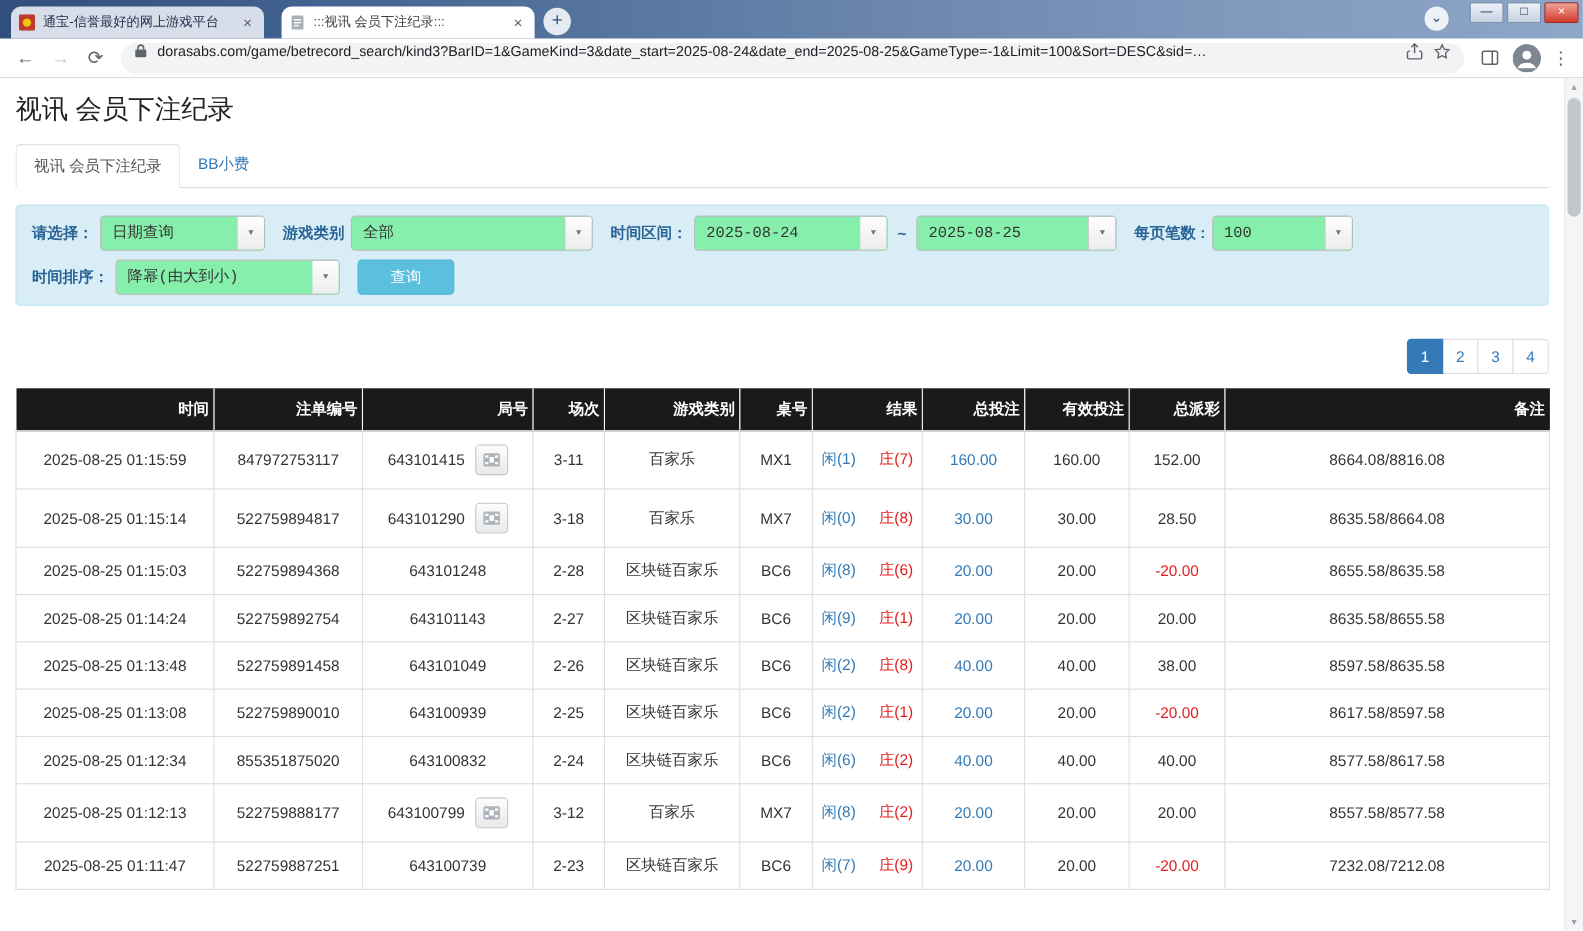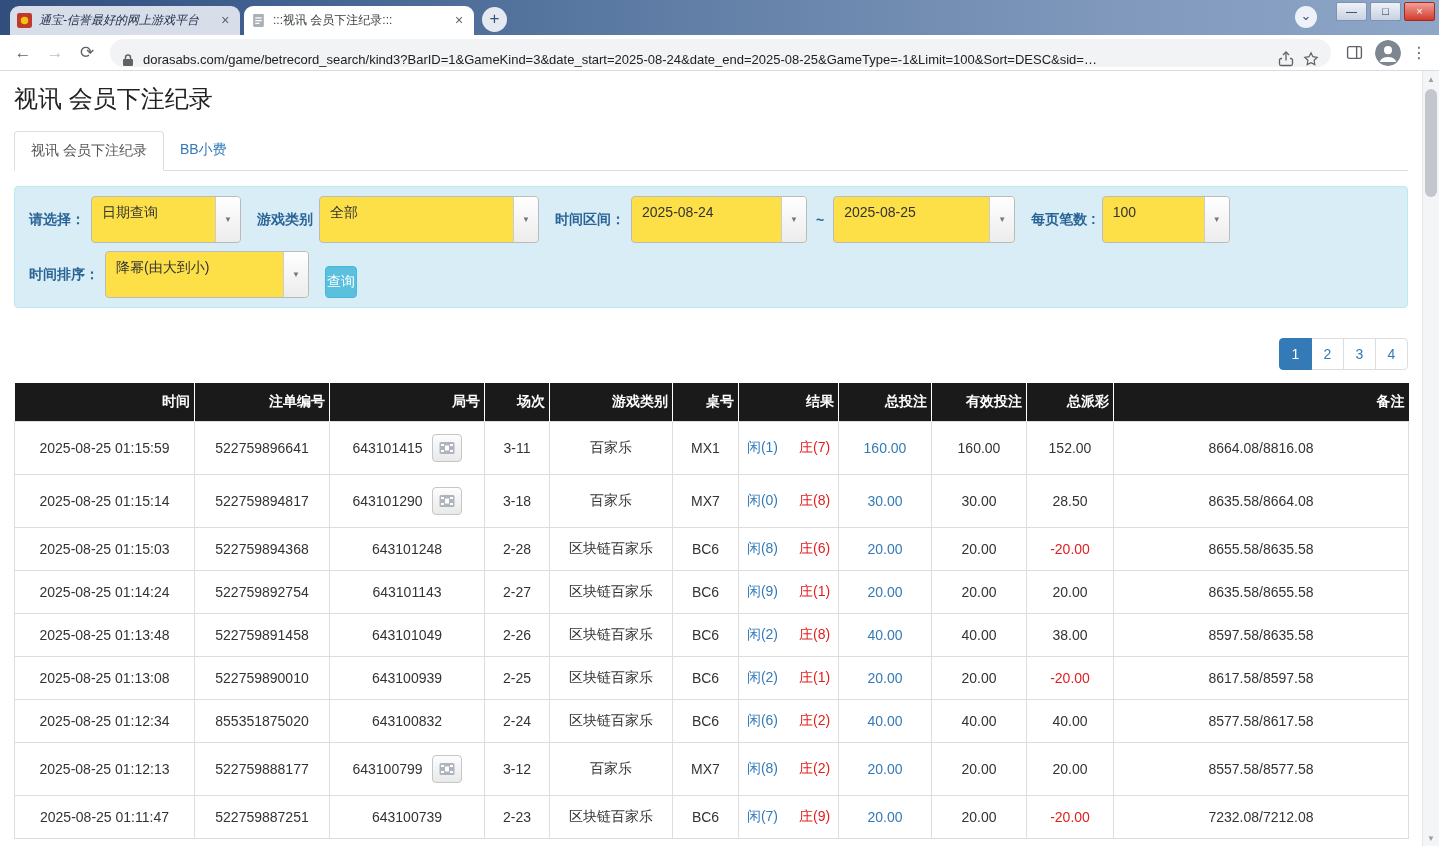--- a/index.html
+++ b/index.html
@@ -8,35 +8,35 @@
     font-family: "Liberation Sans", "DejaVu Sans", sans-serif;
   }
 
   
   .tabstrip {
     position: relative; height: 35px; padding-left: 10px;
     display: flex; align-items: flex-end;
     background: linear-gradient(90deg,#324e7d 0%,#40608f 18%,#55759f 38%,#6d88ae 58%,#8099bd 78%,#8ea6c7 100%);
   }
   .tab { width: 230px; height: 29px; border-radius: 9px 9px 0 0; display: flex; align-items: center; gap: 7px; padding: 0 7px; font-size: 12px; cursor: pointer; }
-  .tab-inactive { background: #d7deea; color: #24304a; margin-right: 4px; font-style: italic; }
+  .tab-inactive { background: #d7deea; color: #24304a; margin-right: 16px; }
   .tab-active { background: #ffffff; color: #3c4043; }
   .tab-title { flex: 1; white-space: nowrap; overflow: hidden; text-overflow: ellipsis; }
   .tab-close { width: 16px; height: 16px; line-height: 15px; text-align: center; border-radius: 50%; color: #5f6368; font-size: 14px; cursor: pointer; flex: none; }
   .favicon { width: 15px; height: 15px; display: inline-flex; flex: none; }
   .newtab-btn { width: 25px; height: 25px; border-radius: 50%; background: rgba(255,255,255,.85); color: #33507f; text-align: center; line-height: 23px; font-size: 17px; margin: 0 0 3px 8px; cursor: pointer; }
   .tab-chevron { position: absolute; top: 6px; right: 122px; width: 22px; height: 22px; border-radius: 50%; background: #eef2f8; color: #3c5070; text-align: center; line-height: 20px; font-size: 13px; cursor: pointer; }
   .win-controls { position: absolute; top: 2px; right: 4px; display: flex; gap: 3px; }
   .win-btn { width: 31px; height: 19px; text-align: center; line-height: 17px; font-size: 11px; color: #223; background: linear-gradient(#eef2f8,#c7d2e2); border: 1px solid #7f93b0; border-radius: 2px; cursor: pointer; }
   .win-btn.close { background: linear-gradient(#f0a096,#d23b2e); border-color: #a02a20; color: #fff; }
 
   .toolbar { height: 36px; background: #fff; display: flex; align-items: center; padding: 0 8px; gap: 2px; border-bottom: 1px solid #dadce0; }
   .nav-icon { width: 30px; height: 30px; display: flex; align-items: center; justify-content: center; font-size: 17px; color: #5f6368; border-radius: 50%; cursor: pointer; flex: none; }
   .nav-icon.disabled { color: #bdc1c6; }
-  .omnibox { flex: 1; height: 28px; background: #f1f3f4; border-radius: 14px; display: flex; align-items: flex-end; gap: 9px; padding: 0 12px; margin: 0 6px; cursor: text; }
+  .omnibox { flex: 1; height: 28px; background: #f1f3f4; border-radius: 14px; display: flex; align-items: flex-start; gap: 9px; padding: 0 12px; margin: 0 6px; cursor: text; }
   .url-text { flex: 1; font-size: 13px; color: #202124; white-space: nowrap; overflow: hidden; }
   .omni-icon { display: flex; cursor: pointer; flex: none; }
   .avatar { width: 26px; height: 26px; border-radius: 50%; overflow: hidden; display: flex; cursor: pointer; flex: none; margin: 0 4px; }
   .menu-icon { width: 24px; text-align: center; font-size: 16px; color: #5f6368; cursor: pointer; }
 
   
   .viewport { position: relative; height: 775px; display: flex; }
   .page { width: 1422px; padding: 0 14px; overflow: hidden; }
   .scrollbar { width: 17px; background: #f4f5f7; border-left: 1px solid #e3e5e8; position: relative; }
   .sb-arrow { height: 16px; display: flex; align-items: center; justify-content: center; font-size: 8px; color: #9aa0a6; cursor: pointer; }
@@ -45,30 +45,30 @@
 
   
   h1.page-title { margin: 12px 0 16px; font-size: 24px; font-weight: 500; color: #222; }
 
   .ptabs { display: flex; border-bottom: 1px solid #ddd; }
   .ptab { padding: 10px 16px; font-size: 14px; cursor: pointer; }
   .ptab.active { background: #fff; border: 1px solid #ddd; border-bottom: 1px solid #fff; border-radius: 4px 4px 0 0; margin-bottom: -1px; color: #555; }
   .ptab.link { color: #337ab7; }
 
   .filter-panel { margin-top: 15px; background: #d9edf7; border: 1px solid #bce8f1; border-radius: 4px; padding: 9px 14px; }
-  .filter-row { display: flex; align-items: flex-end; }
+  .filter-row { display: flex; align-items: flex-start; }
   .filter-row + .filter-row { margin-top: 8px; }
   .fgroup { display: flex; align-items: center; margin-right: 16px; }
   .flabel { font-size: 14px; font-weight: bold; color: #2a6496; margin-right: 6px; white-space: nowrap; }
   .tilde { font-size: 14px; color: #2a6496; margin: 0 9px; font-weight: bold; }
-  .select { display: flex; align-items: stretch; background: #fde047; border: 1px solid #bbb; border-radius: 4px; height: 47px; cursor: pointer; }
+  .select { display: flex; align-items: stretch; background: #86efac; border: 1px solid #bbb; border-radius: 4px; height: 32px; cursor: pointer; font-family: Liberation Mono, monospace; }
   .select .val { flex: 1; padding: 0 10px; line-height: 30px; font-size: 14px; color: #333; white-space: nowrap; overflow: hidden; }
   .select .caret { width: 25px; border-left: 1px solid #ccc; background: linear-gradient(#fff,#ececec); display: flex; align-items: center; justify-content: center; font-size: 8px; color: #777; border-radius: 0 3px 3px 0; }
   .w150{width:150px} .w220{width:220px} .w176{width:176px} .w182{width:182px} .w128{width:128px} .w204{width:204px}
-  .btn-query { height: 32px; padding: 0 1px; background: #5bc0de; border: 1px solid #46b8da; border-radius: 4px; color: #fff; font-size: 14px; cursor: pointer; }
+  .btn-query { height: 32px; padding: 0 29px; background: #5bc0de; border: 1px solid #46b8da; border-radius: 4px; color: #fff; font-size: 14px; cursor: pointer; }
 
   .summary-bar { margin-top: 20px; background: #dff0d8; border: 1px solid #d6e9c6; border-radius: 4px; padding: 11px 14px; display: flex; justify-content: space-between; align-items: center; font-size: 14px; }
   .sum-left { color: #3c763d; }
   .sum-right { color: #e02020; }
 
   .pagination { margin-top: 30px; display: flex; justify-content: flex-end; }
   .page-btn { min-width: 33px; height: 32px; line-height: 30px; padding: 0 6px; text-align: center; font-size: 14px; color: #337ab7; background: #fff; border: 1px solid #ddd; margin-left: -1px; cursor: pointer; text-decoration: none; }
   .page-btn:first-child { border-radius: 4px 0 0 4px; margin-left: 0; }
   .page-btn:last-child { border-radius: 0 4px 4px 0; }
   .page-btn.active { background: #337ab7; border-color: #337ab7; color: #fff; position: relative; }
@@ -251,21 +251,21 @@
               <th>结果</th>
               <th>总投注</th>
               <th>有效投注</th>
               <th>总派彩</th>
               <th>备注</th>
             </tr>
           </thead>
         <tbody id="table-body">
             <tr class="data-row">
     <td>2025-08-25 01:15:59</td>
-    <td>522759896641</td>
+    <td>847972753117</td>
     <td>
       <div class="round-wrap">
         <span>643101415</span>
         <span class="video-btn">
           <svg width="16" height="14" viewBox="0 0 16 14">
                       <rect x="0.5" y="1" width="15" height="12" rx="1.5" fill="#aeb4bc"></rect>
                       <rect x="2" y="3" width="3" height="2" fill="#fff"></rect>
                       <rect x="2" y="9" width="3" height="2" fill="#fff"></rect>
                       <rect x="11" y="3" width="3" height="2" fill="#fff"></rect>
                       <rect x="11" y="9" width="3" height="2" fill="#fff"></rect>

